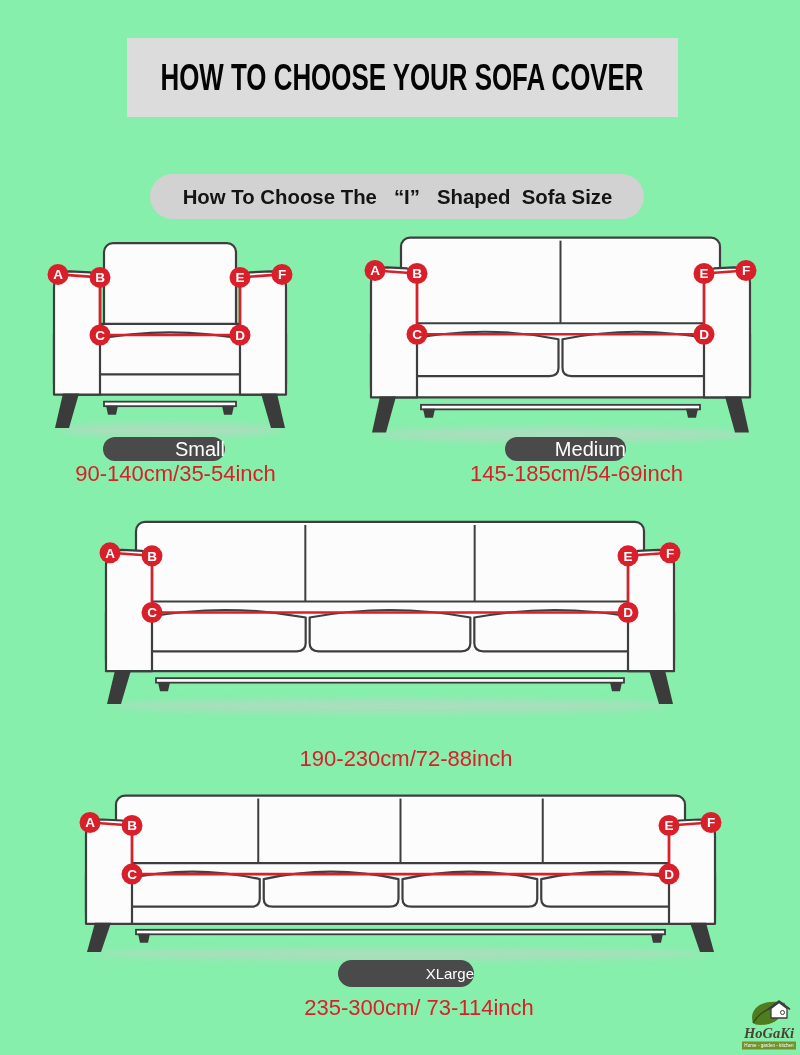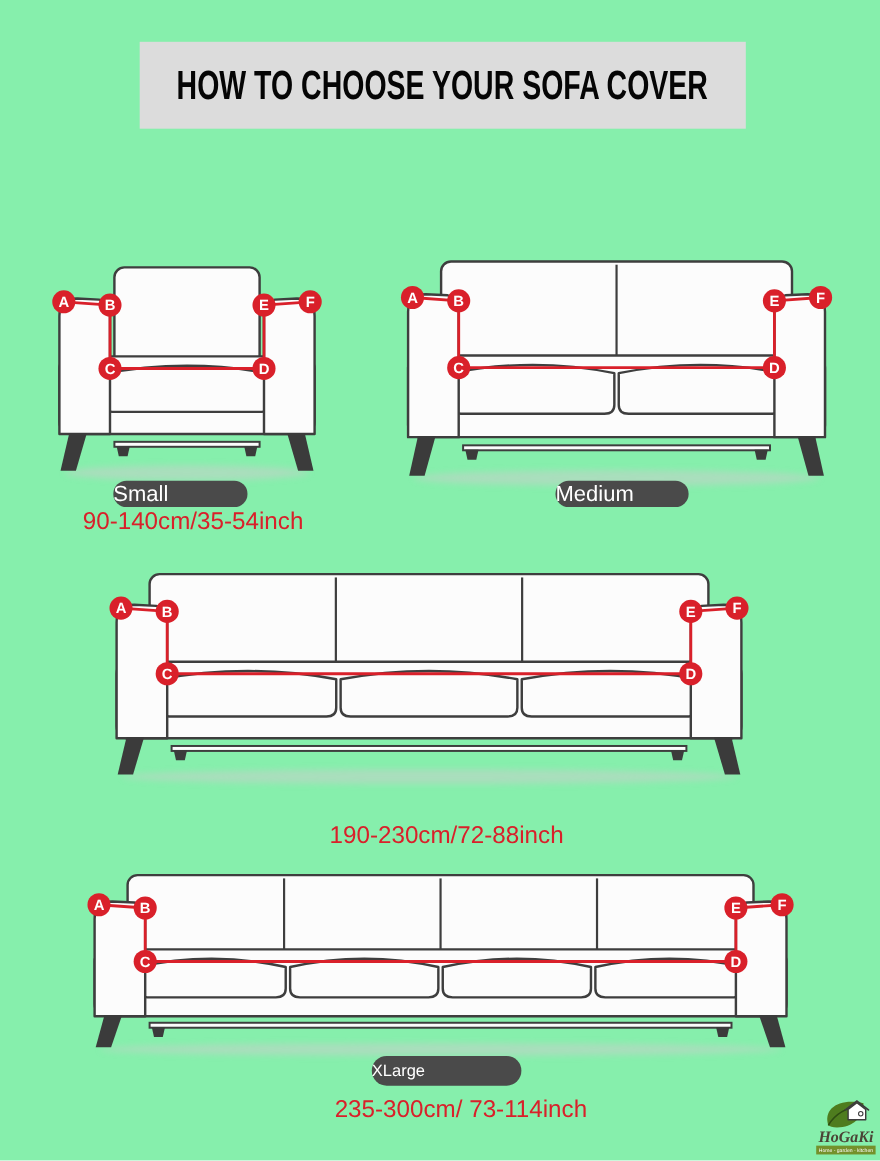--- a/index.html
+++ b/index.html
@@ -8,34 +8,37 @@
   .banner{position:absolute;left:127px;top:38px;width:551px;height:79px;
           background:var(--banner-bg,#dcdcdc);display:flex;align-items:center;justify-content:center;}
   .title{font-size:37px;font-weight:900;color:#050505;letter-spacing:0px;white-space:nowrap;
          transform:scaleX(.70);transform-origin:center;display:inline-block;}
   .subtitle-pill{position:absolute;left:150px;top:174px;width:494px;height:45px;border-radius:23px;
           background:var(--subtitle-pill-bg,#d2d2d2);display:flex;align-items:center;justify-content:center;}
   .subtitle-pill span{font-size:21px;font-weight:700;color:#141414;white-space:pre;
           transform:scaleX(.97);transform-origin:center;display:inline-block;}
   .sofa{position:absolute;}
   .sofa svg{overflow:visible;display:block;}
-  .size-pill{position:absolute;background:var(--pill-bg,#4a4a4a);color:#fff;text-align:left;
+  .size-pill{position:absolute;background:var(--pill-bg,#4a4a4a);color:#fff;text-align:right;
           border-radius:14px;white-space:nowrap;}
   .range{position:absolute;color:var(--accent-red,#d9202a);text-align:center;font-size:22px;white-space:nowrap;}
   .logo{position:absolute;left:739px;top:996px;width:60px;height:58px;}
 </style>
 </head>
 <body>
 
 <div class="canvas">
 
   <div class="banner">
     <span class="title">HOW TO CHOOSE YOUR SOFA COVER</span>
   </div>
 
+  <div class="subtitle-pill">
+    <span>How To Choose The   “I”   Shaped  Sofa Size</span>
+  </div>
 
   <div class="sofa" style="left:45px;top:233px;width:250px;height:202px">
       <svg width="250" height="202" viewBox="0 0 250 202">
         <defs>
           <filter id="blur0" x="-30%" y="-80%" width="160%" height="260%">
             <feGaussianBlur stdDeviation="3"></feGaussianBlur>
           </filter>
         </defs>
         <ellipse cx="125" cy="196.93" rx="111" ry="6.868" fill="#cdcdcd" opacity=".5" filter="url(#blur0)"></ellipse>
         <rect x="59" y="10.100000000000001" width="132" height="98.85999999999999" rx="9" fill="#fcfcfc" stroke="#3e3e3e" stroke-width="2.2"></rect>
@@ -236,20 +239,21 @@
           <circle cx="634" cy="35.49" r="10.5" fill="#d9202a"></circle>
           <text x="634" y="40.29" text-anchor="middle" font-size="13.5" font-weight="bold" fill="#ffffff" font-family="'Liberation Sans',sans-serif">F</text>
         </g>
       </svg>
     </div>
 
   <div class="size-pill" style="left:103px;top:437px;width:122px;height:24px;font-size:20px;line-height:24px">Small</div>
   <div class="range" style="left:55px;top:461px;width:241px">90-140cm/35-54inch</div>
 
   <div class="size-pill" style="left:505px;top:437px;width:121px;height:24px;font-size:20px;line-height:24px">Medium</div>
+  <div class="range" style="left:456px;top:461px;width:241px">145-185cm/54-69inch</div>
 
   <div class="range" style="left:286px;top:746px;width:240px">190-230cm/72-88inch</div>
 
   <div class="size-pill" style="left:338px;top:960px;width:136px;height:27px;font-size:15px;line-height:27px">XLarge</div>
   <div class="range" style="left:299px;top:995px;width:240px">235-300cm/ 73-114inch</div>
 
   <svg class="logo" viewBox="0 0 60 58">
     <g>
       <path d="M14 27 C 9 12, 24 2, 46 7 C 46 20, 36 29, 22 29 C 18 29, 15 28, 14 27 Z" fill="#4e7c1e"></path>
       <path d="M14 27 C 20 17, 30 11, 43 9.5" stroke="#2e4d12" stroke-width="1.4" fill="none"></path>

